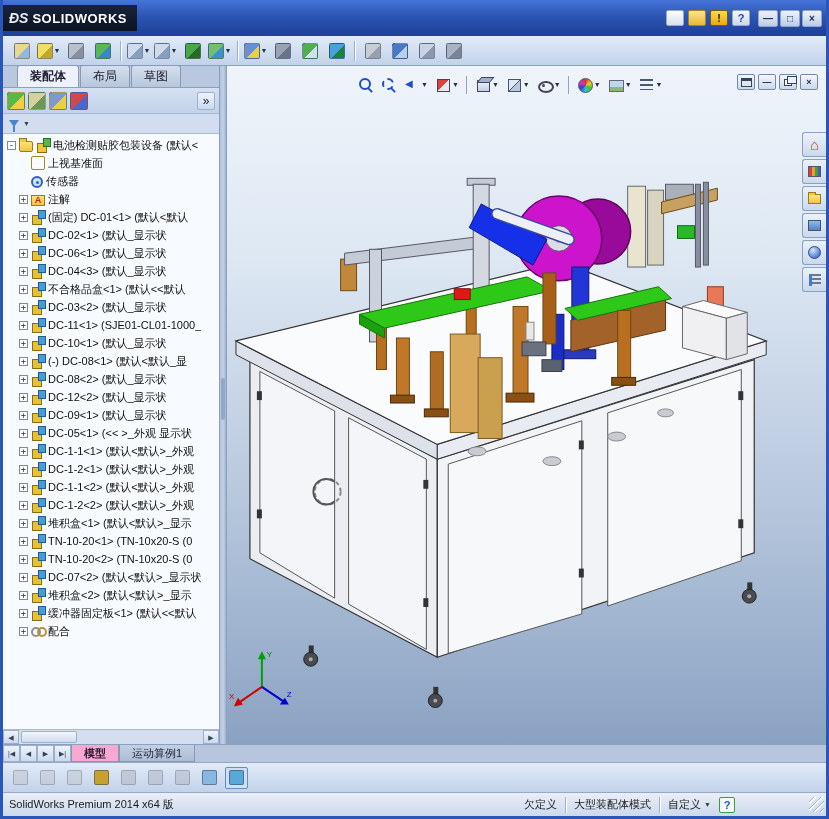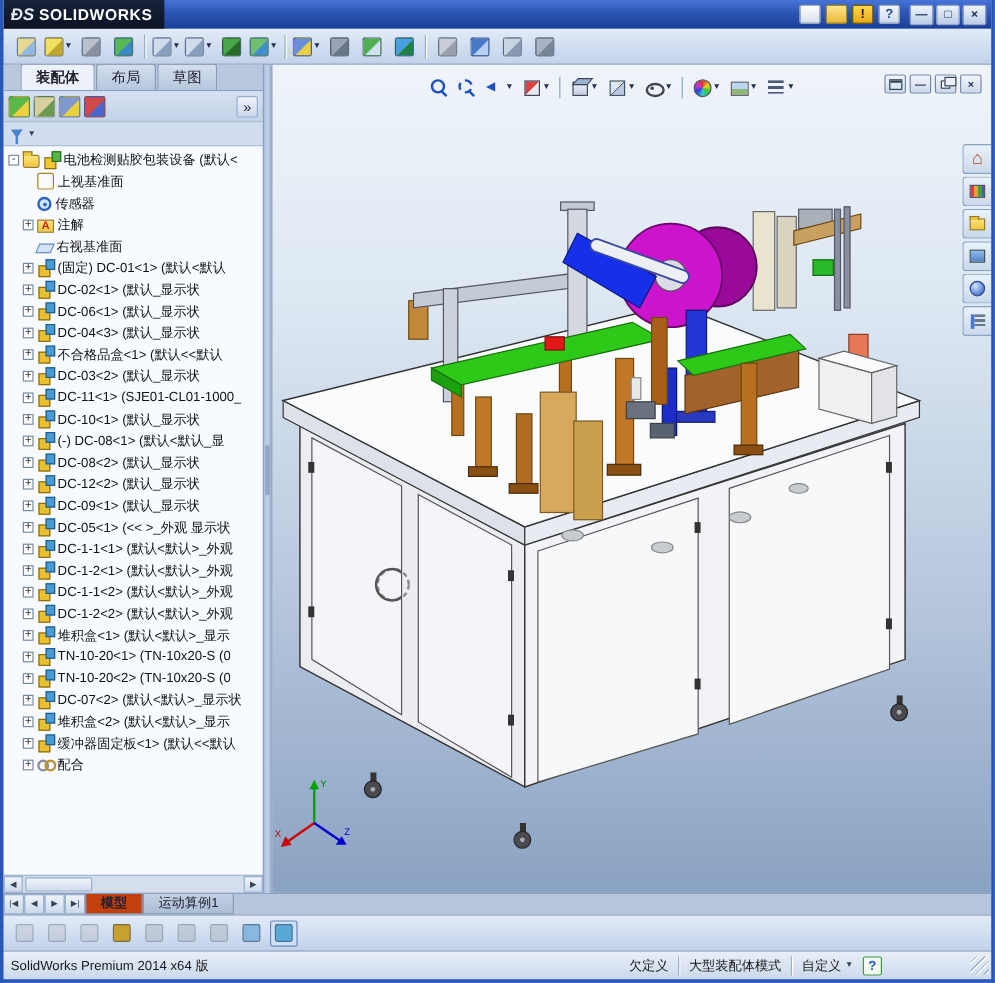--- a/index.html
+++ b/index.html
@@ -6,21 +6,21 @@
   html,body { width: 829px; height: 819px; }
   body { font-family: "Liberation Sans", sans-serif; background:#7c96b8; }
 
   #app{
     width:829px;height:819px;display:flex;flex-direction:column;
     border:3px solid #2a56b8;border-top:none;background:#c9d8ec;overflow:hidden;
     position:relative;
   }
 
   
-  .titlebar{height:24px;flex:none;display:flex;align-items:center;
+  .titlebar{height:36px;flex:none;display:flex;align-items:center;
     background:linear-gradient(180deg,#4674d8 0%,#2c55b4 45%,#1c3f96 100%);
     color:#fff;}
   .logo{height:26px;display:flex;align-items:center;gap:4px;padding:0 10px 0 6px;
     background:linear-gradient(180deg,#18243c,#0b1322);flex:none;}
   .logo .ds{font-style:italic;font-weight:bold;font-size:14px;color:#e8eaf2;}
   .logo .brand{font-weight:bold;font-size:13px;letter-spacing:.5px;color:#fff;}
   .menubar{display:flex;align-items:center;height:100%;margin-left:8px;}
   .mitem{padding:0 8px;font-size:12px;line-height:26px;color:#fff;cursor:default;}
   .titlebar .spacer{flex:1;}
   .quickicons{display:flex;align-items:center;gap:4px;margin-right:8px;}
@@ -178,21 +178,21 @@
   .tg-sphere{width:13px;height:13px;border-radius:50%;background:radial-gradient(circle at 35% 30%,#d4e6ff,#4878d0 75%);border:1px solid #2a4a90;}
   .tg-props{width:12px;height:12px;background:repeating-linear-gradient(180deg,#6a7890 0 2px,transparent 2px 4px);border-left:3px solid #4878d0;}
 
   
   .tabsrow{height:18px;flex:none;display:flex;align-items:stretch;background:#b7c6dd;
     border-top:1px solid #8aa0c0;}
   .ntab{width:17px;flex:none;font-size:7px;line-height:16px;text-align:center;color:#345;
     border:1px solid #9ab0cc;background:linear-gradient(180deg,#eef3fb,#ccd9ec);}
   .mtab{padding:0 12px;font-size:11px;line-height:17px;color:#223;border:1px solid #8898b0;border-top:none;
     background:linear-gradient(180deg,#c2d0e2,#adbdd4);}
-  .mtab.active{background:#c2410c;font-weight:bold;}
+  .mtab.active{background:#f9a8d4;font-weight:bold;}
 
   
   .btoolbar{height:30px;flex:none;display:flex;align-items:center;gap:4px;padding:0 6px;
     background:linear-gradient(180deg,#e2ebf8,#c2d2ea);border-top:1px solid #98a8c0;}
   .bbi{width:23px;height:22px;display:flex;align-items:center;justify-content:center;
     border:1px solid transparent;border-radius:2px;}
   .bbi.pressed{border:1px solid #6a8ac0;background:#cfe0f4;}
   .bbi .tgl{width:15px;height:15px;}
   .bbi.disabled .tgl{opacity:.55;}
 
@@ -327,25 +327,20 @@
             <span class="exp hid">+</span>
             <span class="ic ic-sensor"></span>
             <span class="tlab">传感器</span>
           </div>
           <div class="trow">
             <span class="exp">+</span>
             <span class="ic ic-annotation"></span>
             <span class="tlab">注解</span>
           </div>
           <div class="trow">
-            <span class="exp hid">+</span>
-            <span class="ic ic-plane"></span>
-            <span class="tlab">右视基准面</span>
-          </div>
-          <div class="trow">
             <span class="exp">+</span>
             <span class="ic ic-component"></span>
             <span class="tlab">(固定) DC-01&lt;1&gt; (默认&lt;默认</span>
           </div>
           <div class="trow">
             <span class="exp">+</span>
             <span class="ic ic-component"></span>
             <span class="tlab">DC-02&lt;1&gt; (默认_显示状</span>
           </div>
           <div class="trow">

